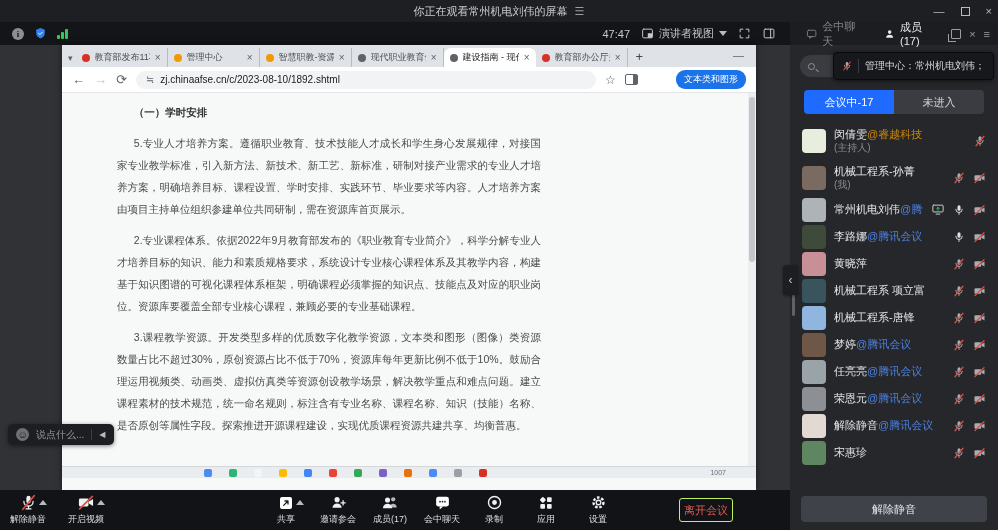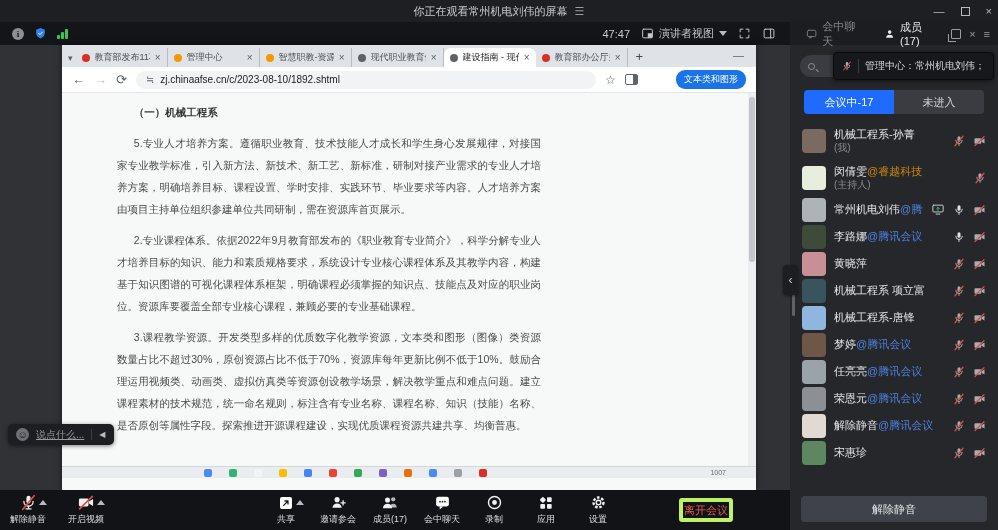--- a/index.html
+++ b/index.html
@@ -66,33 +66,33 @@
   .doc-scroll .thumb { position:absolute; left:1px; top:4px; width:6px; height:165px; background:#c2c6ca; border-radius:3px; }
 
   .taskbar { position:absolute; left:0; bottom:0; width:100%; height:12px; background:#e9edf0; border-top:1px solid #d4d8db; display:flex; align-items:center; }
   .tb-icons { display:flex; gap:17px; margin-left:142px; }
   .tb-icons span { width:8px; height:8px; border-radius:2px; display:block; }
   .tb-time { margin-left:auto; margin-right:30px; font-size:7px; color:#6a6e72; }
 
   
   .chat-bubble { position:absolute; left:8px; top:379px; height:21px; background:#1d1e21; border-radius:5px; display:flex; align-items:center; gap:7px; padding:0 8px; box-shadow:0 1px 4px rgba(0,0,0,.5); }
   .smiley { width:13px; height:13px; border-radius:50%; background:#6d7074; color:#1d1e21; font-size:10px; line-height:13px; text-align:center; }
-  .cb-text { color:#97999d; font-size:10px;text-decoration:underline; }
+  .cb-text { color:#97999d; font-size:10px; }
   .cb-div { width:1px; height:11px; background:#3c3e42; }
   .cb-arrow { color:#b9bbbe; font-size:8px; cursor:pointer; }
 
   
   .bottombar { position:absolute; left:0; top:490px; width:790px; height:40px; background:#121316; }
   .bb-btn { position:relative; display:flex; flex-direction:column; align-items:center; justify-content:center; gap:2px; min-width:44px; height:40px; cursor:pointer; color:#f0f1f2; }
   .bb-label { font-size:9px; color:#dcdee0; white-space:nowrap; }
   .bb-ico { position:relative; height:17px; display:flex; align-items:center; }
   .bb-caret { position:absolute; right:-10px; top:6px; }
   .bb-group.left { position:absolute; left:6px; top:0; display:flex; gap:14px; }
   .bb-group.center { position:absolute; left:264px; top:0; display:flex; gap:8px; }
-  .leave-btn { position:absolute; right:57px; top:8px; width:54px; height:24px; background:transparent; border:4px solid #bef264; border-radius:3px; color:#e05c50; font-size:11px; cursor:pointer; font-family:inherit; }
+  .leave-btn { position:absolute; right:57px; top:8px; width:54px; height:24px; background:transparent; border:1px solid #bef264; border-radius:3px; color:#e05c50; font-size:11px; cursor:pointer; font-family:inherit; }
 
   
   .sidebar { position:absolute; left:790px; top:22px; width:208px; height:508px; background:#26272b; display:flex; flex-direction:column; }
   .sb-header { height:23px; background:#1c1d21; display:flex; align-items:center; padding:0 8px; gap:4px; flex:0 0 auto; }
   .sb-tab { display:flex; align-items:center; gap:5px; font-size:11px; color:#84878b; padding:0 8px; cursor:pointer; }
   .sb-tab.active { color:#e9eaec; }
   .sb-header-icons { margin-left:auto; display:flex; align-items:center; gap:8px; color:#9a9da1; font-size:11px; }
   .popout-ic { width:10px; height:10px; border:1.2px solid #9a9da1; border-radius:1px; position:relative; cursor:pointer; }
   .popout-ic::after { content:""; position:absolute; left:-4px; bottom:-4px; width:7px; height:7px; border-left:1.2px solid #9a9da1; border-bottom:1.2px solid #9a9da1; }
 
@@ -235,21 +235,21 @@
         <span class="star-ic">☆</span>
         <span class="sidepanel-ic"></span>
         <span class="blue-pill">文本类和图形</span>
       </div>
 
       <div class="page">
         <div class="doc">
 
 
 
-            <p class="doc-block h">（一）机械工程系</p>
+            <p class="doc-block h">（一）学时安排</p>
 
             <p class="doc-block p">5.专业人才培养方案。遵循职业教育、技术技能人才成长和学生身心发展规律，对接国家专业教学标准，引入新方法、新技术、新工艺、新标准，研制对接产业需求的专业人才培养方案，明确培养目标、课程设置、学时安排、实践环节、毕业要求等内容。人才培养方案由项目主持单位组织参建单位共同研制，需在资源库首页展示。</p>
 
             <p class="doc-block p">2.专业课程体系。依据2022年9月教育部发布的《职业教育专业简介》，科学分解专业人才培养目标的知识、能力和素质规格要求，系统设计专业核心课程体系及其教学内容，构建基于知识图谱的可视化课程体系框架，明确课程必须掌握的知识点、技能点及对应的职业岗位。资源库要覆盖全部专业核心课程，兼顾必要的专业基础课程。</p>
 
             <p class="doc-block p">3.课程教学资源。开发类型多样的优质数字化教学资源，文本类和图形（图像）类资源数量占比不超过30%，原创资源占比不低于70%，资源库每年更新比例不低于10%。鼓励合理运用视频类、动画类、虚拟仿真类等资源创设教学场景，解决教学重点和难点问题。建立课程素材的技术规范，统一命名规则，标注含有专业名称、课程名称、知识（技能）名称、是否原创等属性字段。探索推进开源课程建设，实现优质课程资源共建共享、均衡普惠。</p>
 
         </div>
         <div class="doc-scroll">
             <div class="thumb"></div>
@@ -427,62 +427,62 @@
     </div>
 
     <div class="sb-tabs2">
       <div class="pill active">会议中-17</div>
       <div class="pill">未进入</div>
     </div>
 
     <div class="member-list">
 
         <div class="member-row tall">
-          <span class="avatar" style="background: rgb(122, 106, 95);"></span>
-          <div class="m-info">
-            <div class="m-line1">
-              <span class="m-name">机械工程系-孙菁</span>
-
-            </div>
-            <div class="m-sub">(我)</div>
-          </div>
-          <div class="m-icons">
-
-            <svg class="ic mic muted" width="12" height="12" viewBox="0 0 24 24">
-              <rect x="9" y="2.5" width="6" height="11" rx="3" class="f"></rect>
-              <path d="M5.5 10.5a6.5 6.5 0 0 0 13 0" class="s"></path>
-              <path d="M12 17v4" class="s"></path>
-              <path d="M4 21.5 20 2.5" class="slash"></path>
-            </svg>
-            <svg class="ic cam off" width="13" height="12" viewBox="0 0 24 24">
-              <rect x="2" y="6.5" width="13.5" height="11" rx="2" class="f"></rect>
-              <path d="M16 10.5 22 7v10l-6-3.5z" class="f"></path>
-              <path d="M3 21 21 3.5" class="slash"></path>
-            </svg>
-          </div>
-        </div>
-
-        <div class="member-row tall">
           <span class="avatar" style="background: rgb(231, 238, 222);"></span>
           <div class="m-info">
             <div class="m-line1">
               <span class="m-name">闵倩雯</span>
               <span class="m-tag orange">@睿越科技</span>
             </div>
             <div class="m-sub">(主持人)</div>
           </div>
           <div class="m-icons">
 
             <svg class="ic mic muted" width="12" height="12" viewBox="0 0 24 24">
               <rect x="9" y="2.5" width="6" height="11" rx="3" class="f"></rect>
               <path d="M5.5 10.5a6.5 6.5 0 0 0 13 0" class="s"></path>
               <path d="M12 17v4" class="s"></path>
               <path d="M4 21.5 20 2.5" class="slash"></path>
             </svg>
 
+          </div>
+        </div>
+
+        <div class="member-row tall">
+          <span class="avatar" style="background: rgb(122, 106, 95);"></span>
+          <div class="m-info">
+            <div class="m-line1">
+              <span class="m-name">机械工程系-孙菁</span>
+
+            </div>
+            <div class="m-sub">(我)</div>
+          </div>
+          <div class="m-icons">
+
+            <svg class="ic mic muted" width="12" height="12" viewBox="0 0 24 24">
+              <rect x="9" y="2.5" width="6" height="11" rx="3" class="f"></rect>
+              <path d="M5.5 10.5a6.5 6.5 0 0 0 13 0" class="s"></path>
+              <path d="M12 17v4" class="s"></path>
+              <path d="M4 21.5 20 2.5" class="slash"></path>
+            </svg>
+            <svg class="ic cam off" width="13" height="12" viewBox="0 0 24 24">
+              <rect x="2" y="6.5" width="13.5" height="11" rx="2" class="f"></rect>
+              <path d="M16 10.5 22 7v10l-6-3.5z" class="f"></path>
+              <path d="M3 21 21 3.5" class="slash"></path>
+            </svg>
           </div>
         </div>
 
         <div class="member-row">
           <span class="avatar" style="background: rgb(174, 179, 184);"></span>
           <div class="m-info">
             <div class="m-line1">
               <span class="m-name">常州机电刘伟</span>
               <span class="m-tag blue">@腾讯会议</span>
             </div>

